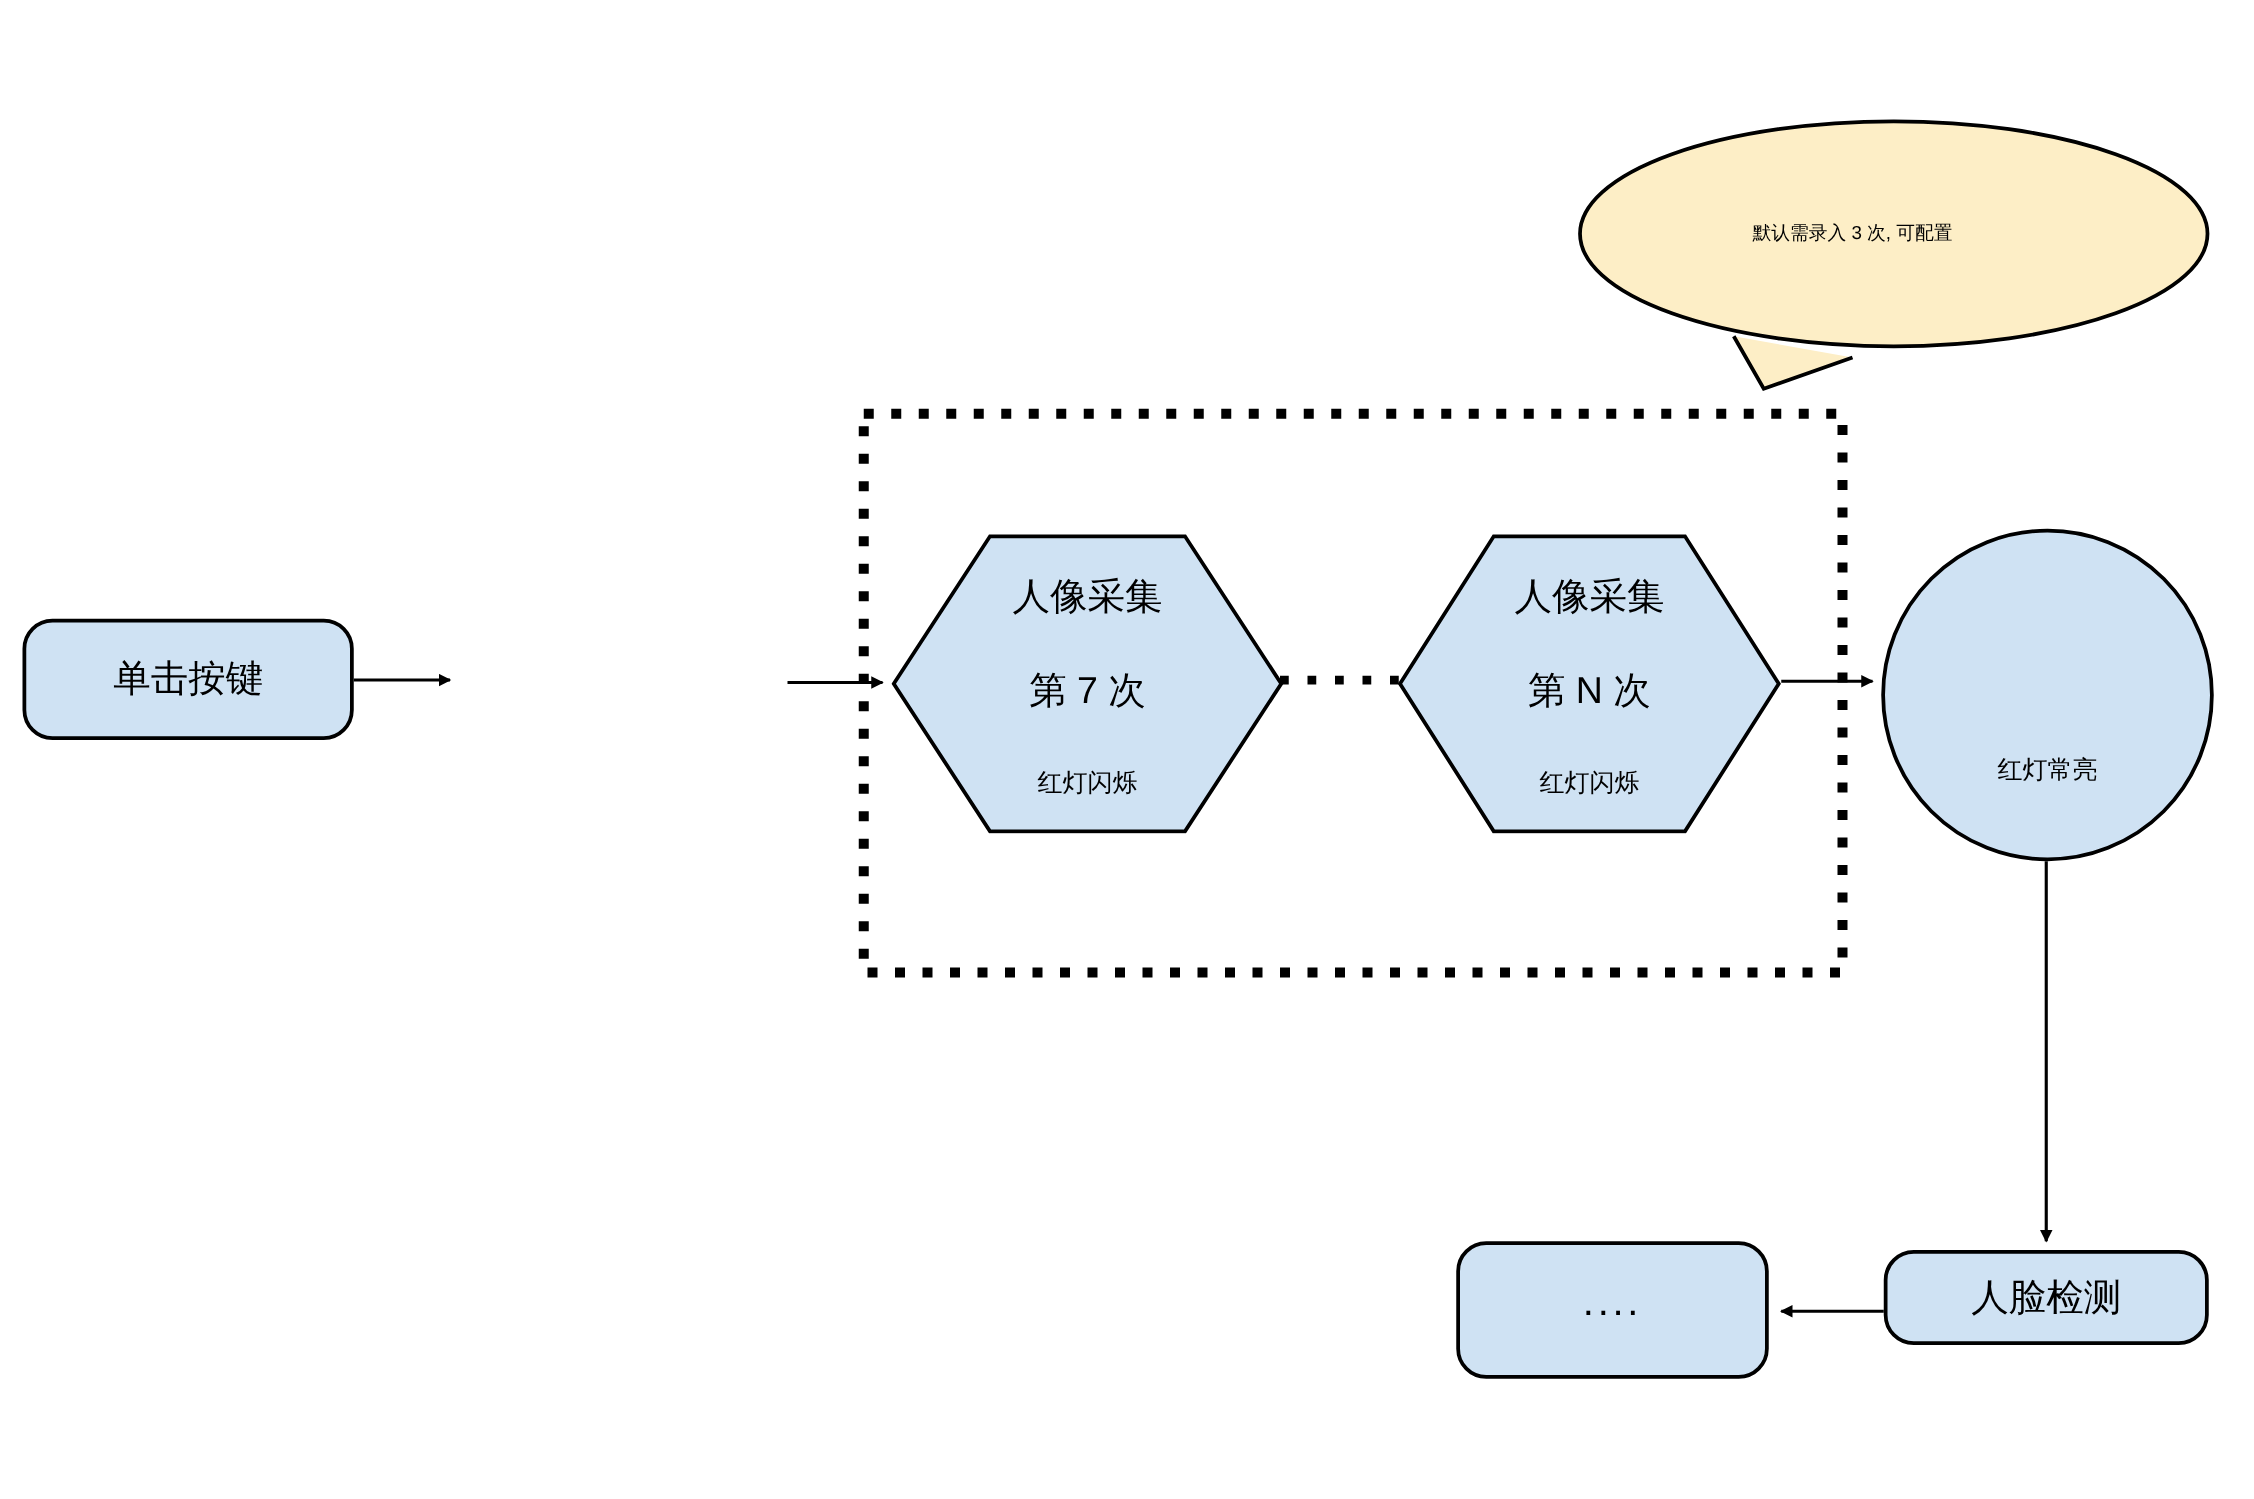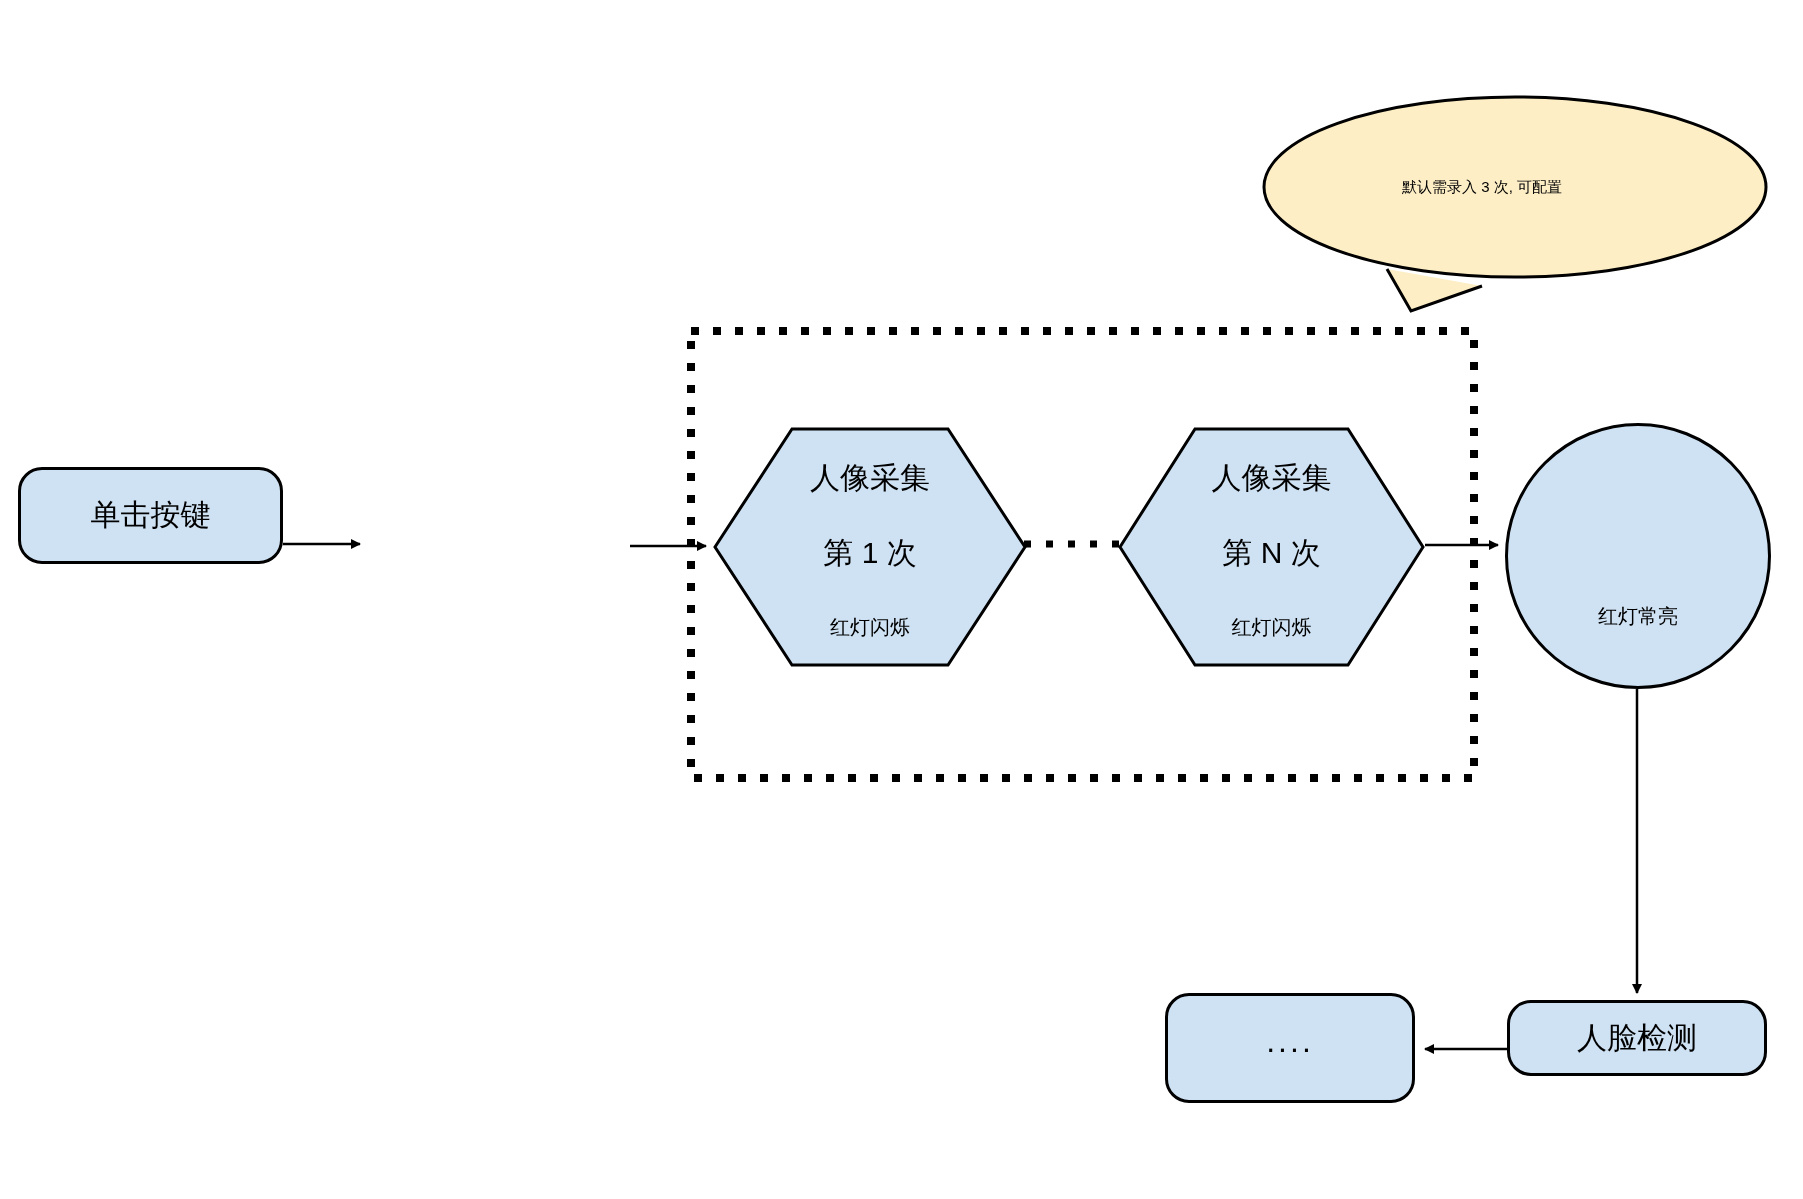--- a/index.html
+++ b/index.html
@@ -86,31 +86,31 @@
     <line x1="1637" y1="689" x2="1637" y2="993" stroke="#000" stroke-width="2.5" marker-end="url(#arrow)"></line>
     <line x1="1507" y1="1049" x2="1425" y2="1049" stroke="#000" stroke-width="2.5" marker-end="url(#arrow)"></line>
   </svg>
 
   <svg class="overlay" style="left:1260px;top:93px;width:512px;height:225px;" viewBox="0 0 512 225">
     <ellipse cx="255" cy="94" rx="251" ry="90" style="fill:var(--callout-fill)" stroke="#000" stroke-width="3"></ellipse>
     <path d="M 127 176 L 151 218 L 222 193" style="fill:var(--callout-fill)" stroke="#000" stroke-width="3"></path>
   </svg>
   <div class="callout-text" style="left:1262px;top:172px;width:440px;">默认需录入 3 次, 可配置</div>
 
-  <div class="node-rect" style="left:18px;top:467px;width:265px;height:97px;">
+  <div class="node-rect" style="left:18px;top:495px;width:265px;height:97px;">
     <span>单击按键</span>
   </div>
 
 
   <div class="node-hex" style="left:713px;top:427px;width:314px;height:240px;">
     <svg width="314" height="240" viewBox="0 0 314 240">
       <polygon points="2,120 79,2 235,2 312,120 235,238 79,238" style="fill:var(--node-fill)" stroke="#000" stroke-width="3"></polygon>
     </svg>
     <div class="shape-label" style="top:30px;">人像采集</div>
-    <div class="shape-label" style="top:105px;">第 1 次</div>
+    <div class="shape-label" style="top:105px;">第 7 次</div>
     <div class="shape-sublabel" style="top:188px;">红灯闪烁</div>
   </div>
 
   <div class="node-hex" style="left:1118px;top:427px;width:307px;height:240px;">
     <svg width="307" height="240" viewBox="0 0 307 240">
       <polygon points="2,120 77,2 230,2 305,120 230,238 77,238" style="fill:var(--node-fill)" stroke="#000" stroke-width="3"></polygon>
     </svg>
     <div class="shape-label" style="top:30px;">人像采集</div>
     <div class="shape-label" style="top:105px;">第 N 次</div>
     <div class="shape-sublabel" style="top:188px;">红灯闪烁</div>

